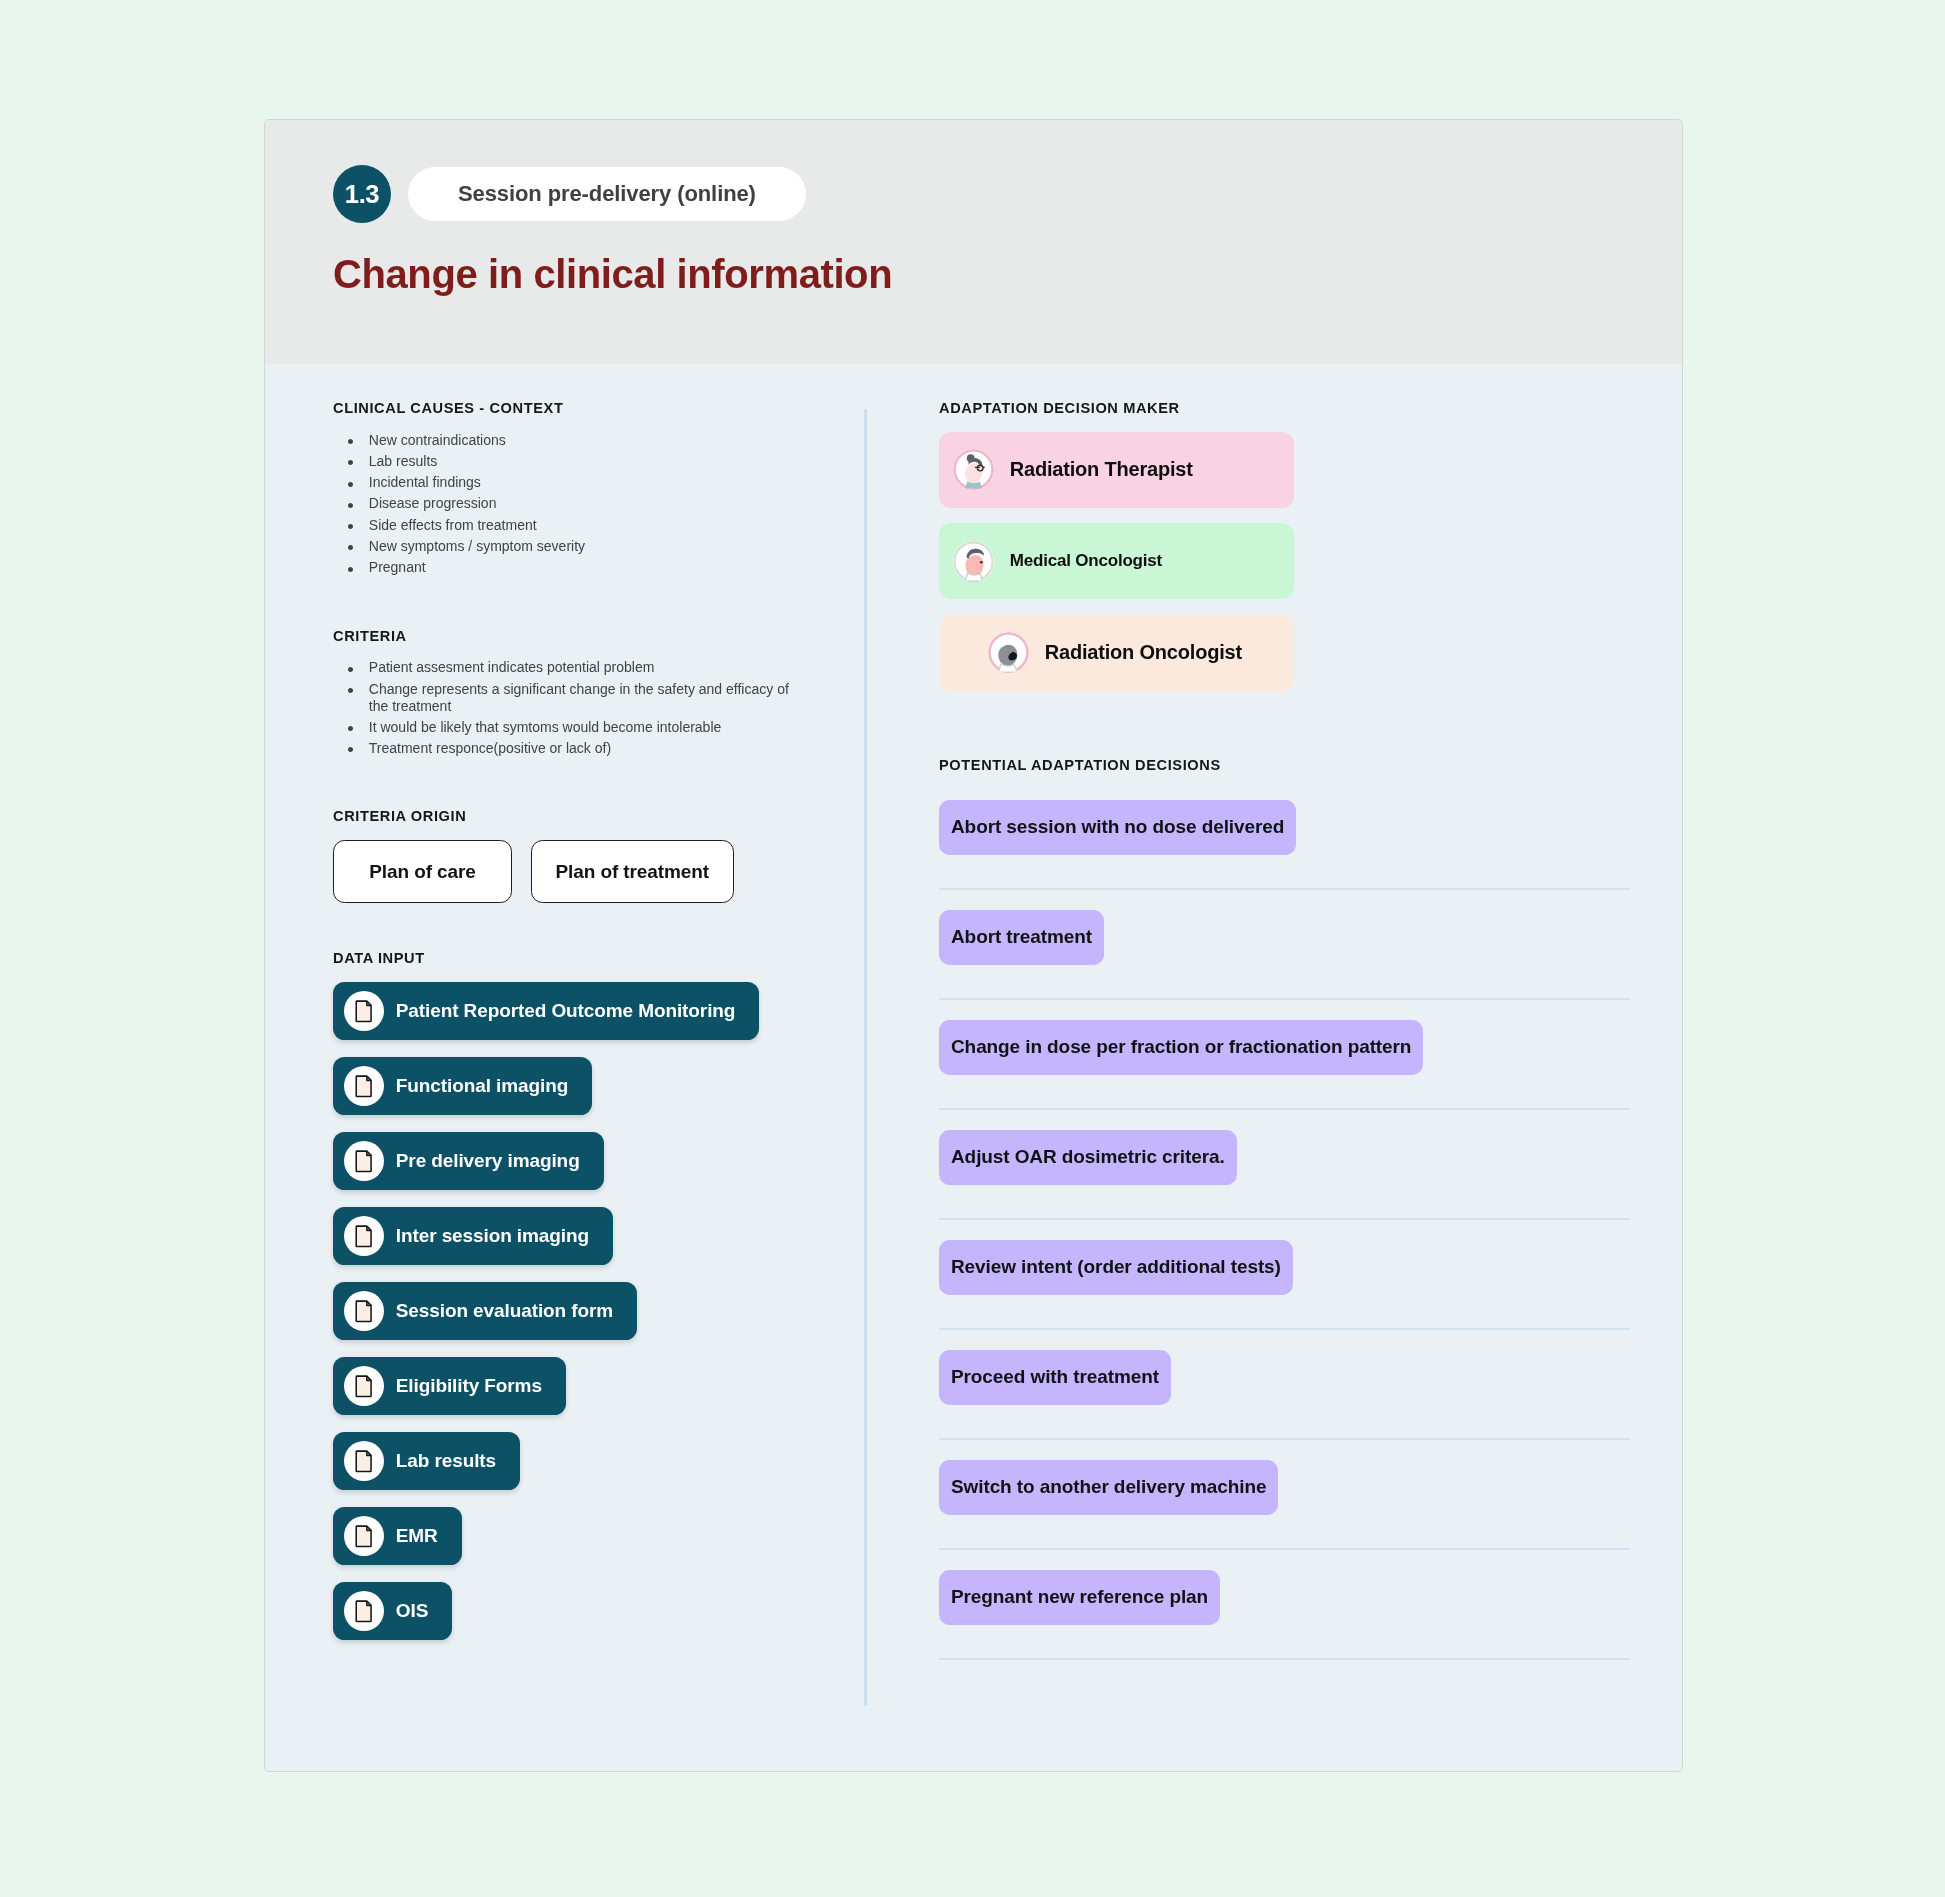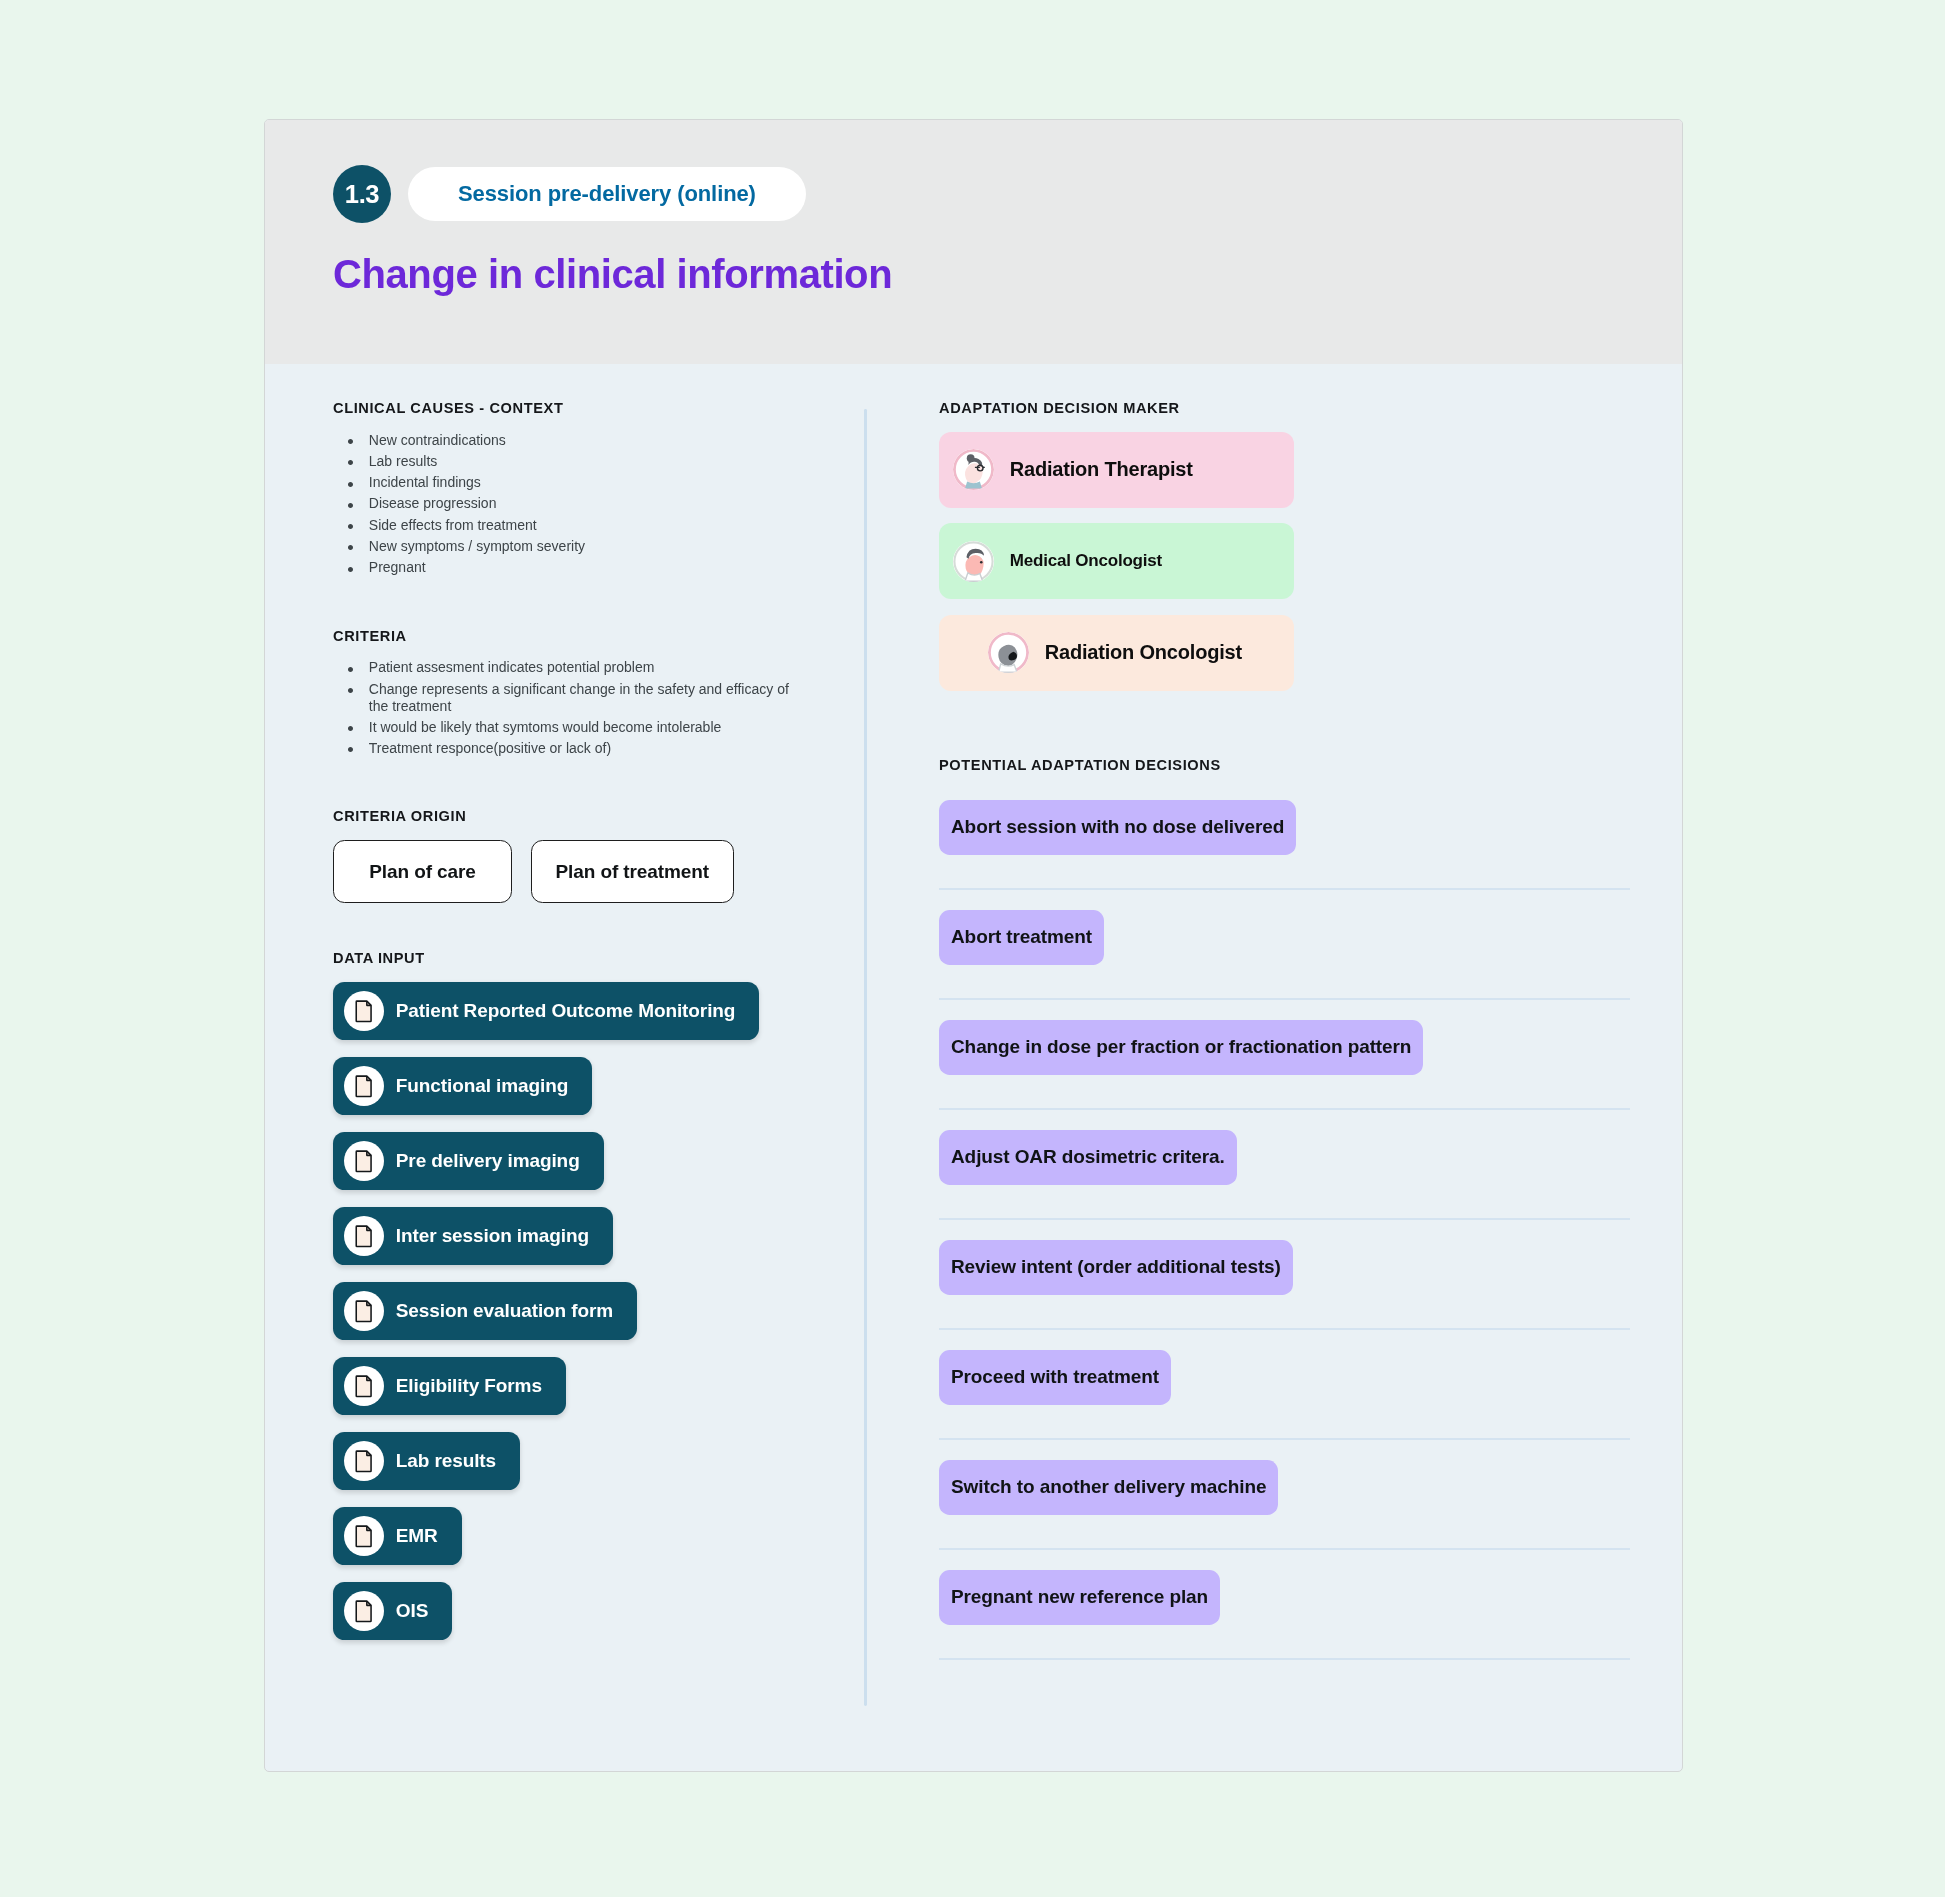--- a/index.html
+++ b/index.html
@@ -62,36 +62,36 @@
     letter-spacing: -0.4px;
     flex: 0 0 auto;
   }
 
   .phase-pill {
     margin-left: 17px;
     height: 54px;
     padding: 0 50px;
     border-radius: 27px;
     background: #ffffff;
-    color: #0369a1;
+    color: #404040;
     display: flex;
     align-items: center;
     font-size: 22px;
     font-weight: 700;
     letter-spacing: -0.1px;
     white-space: nowrap;
   }
 
   .card-title {
     position: absolute;
     left: 68px;
     top: 132px;
     font-size: 40px;
     font-weight: 700;
-    color: #6d28d9;
+    color: #7f1d1d;
     letter-spacing: -0.4px;
   }
 
   
   .card-body {
     position: absolute;
     left: 0;
     top: 244px;
     width: 100%;
     bottom: 0;

